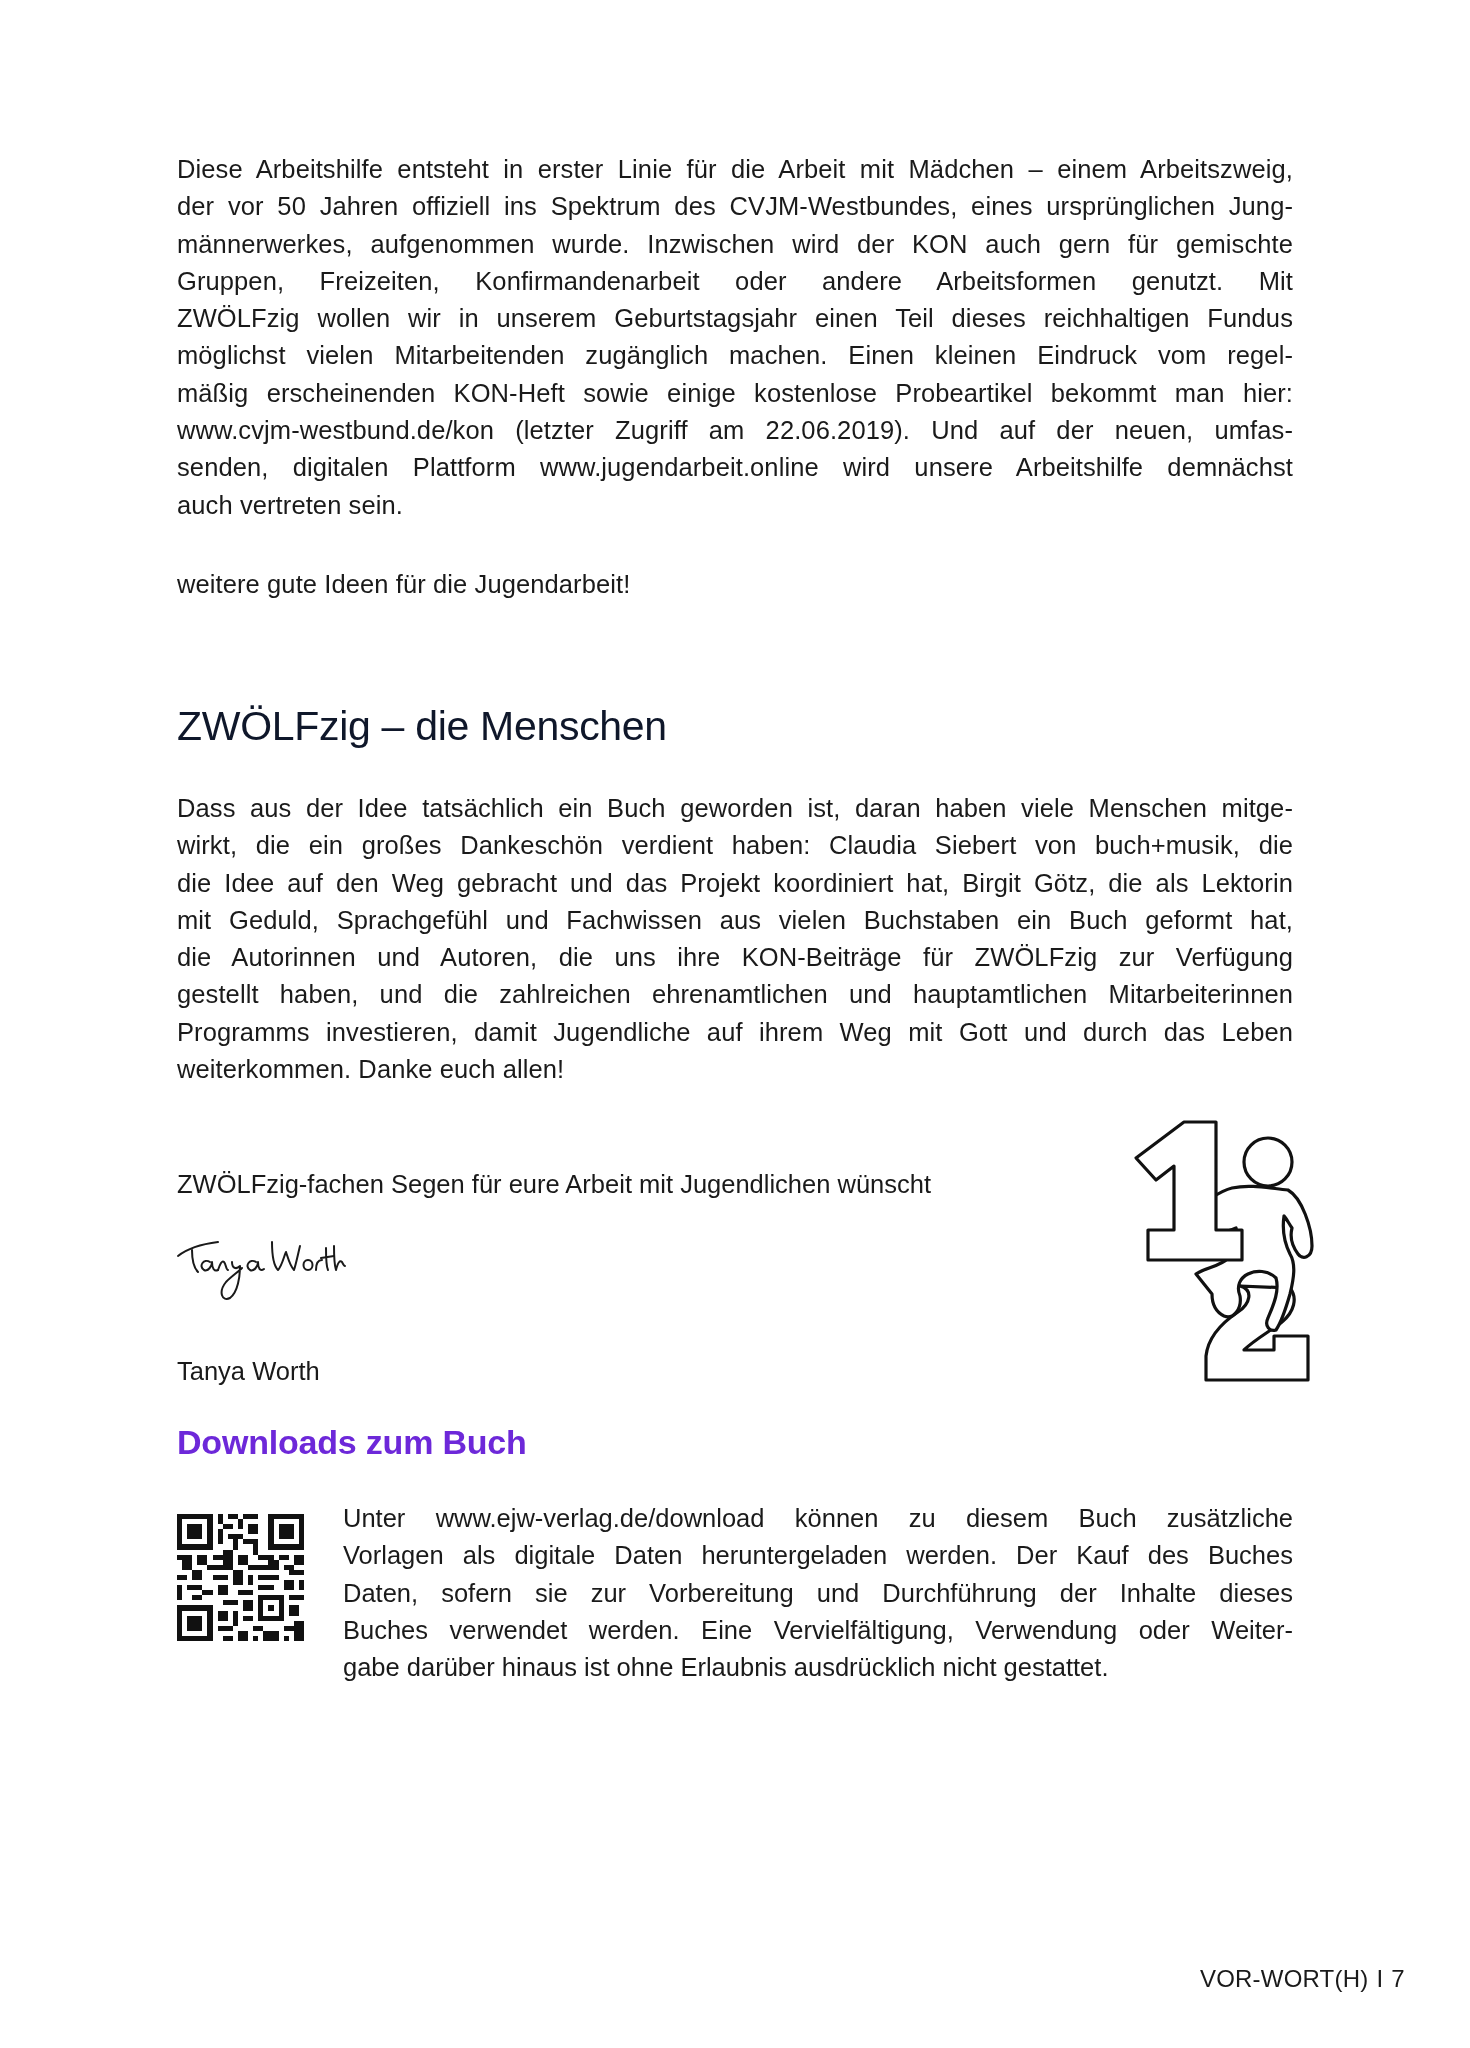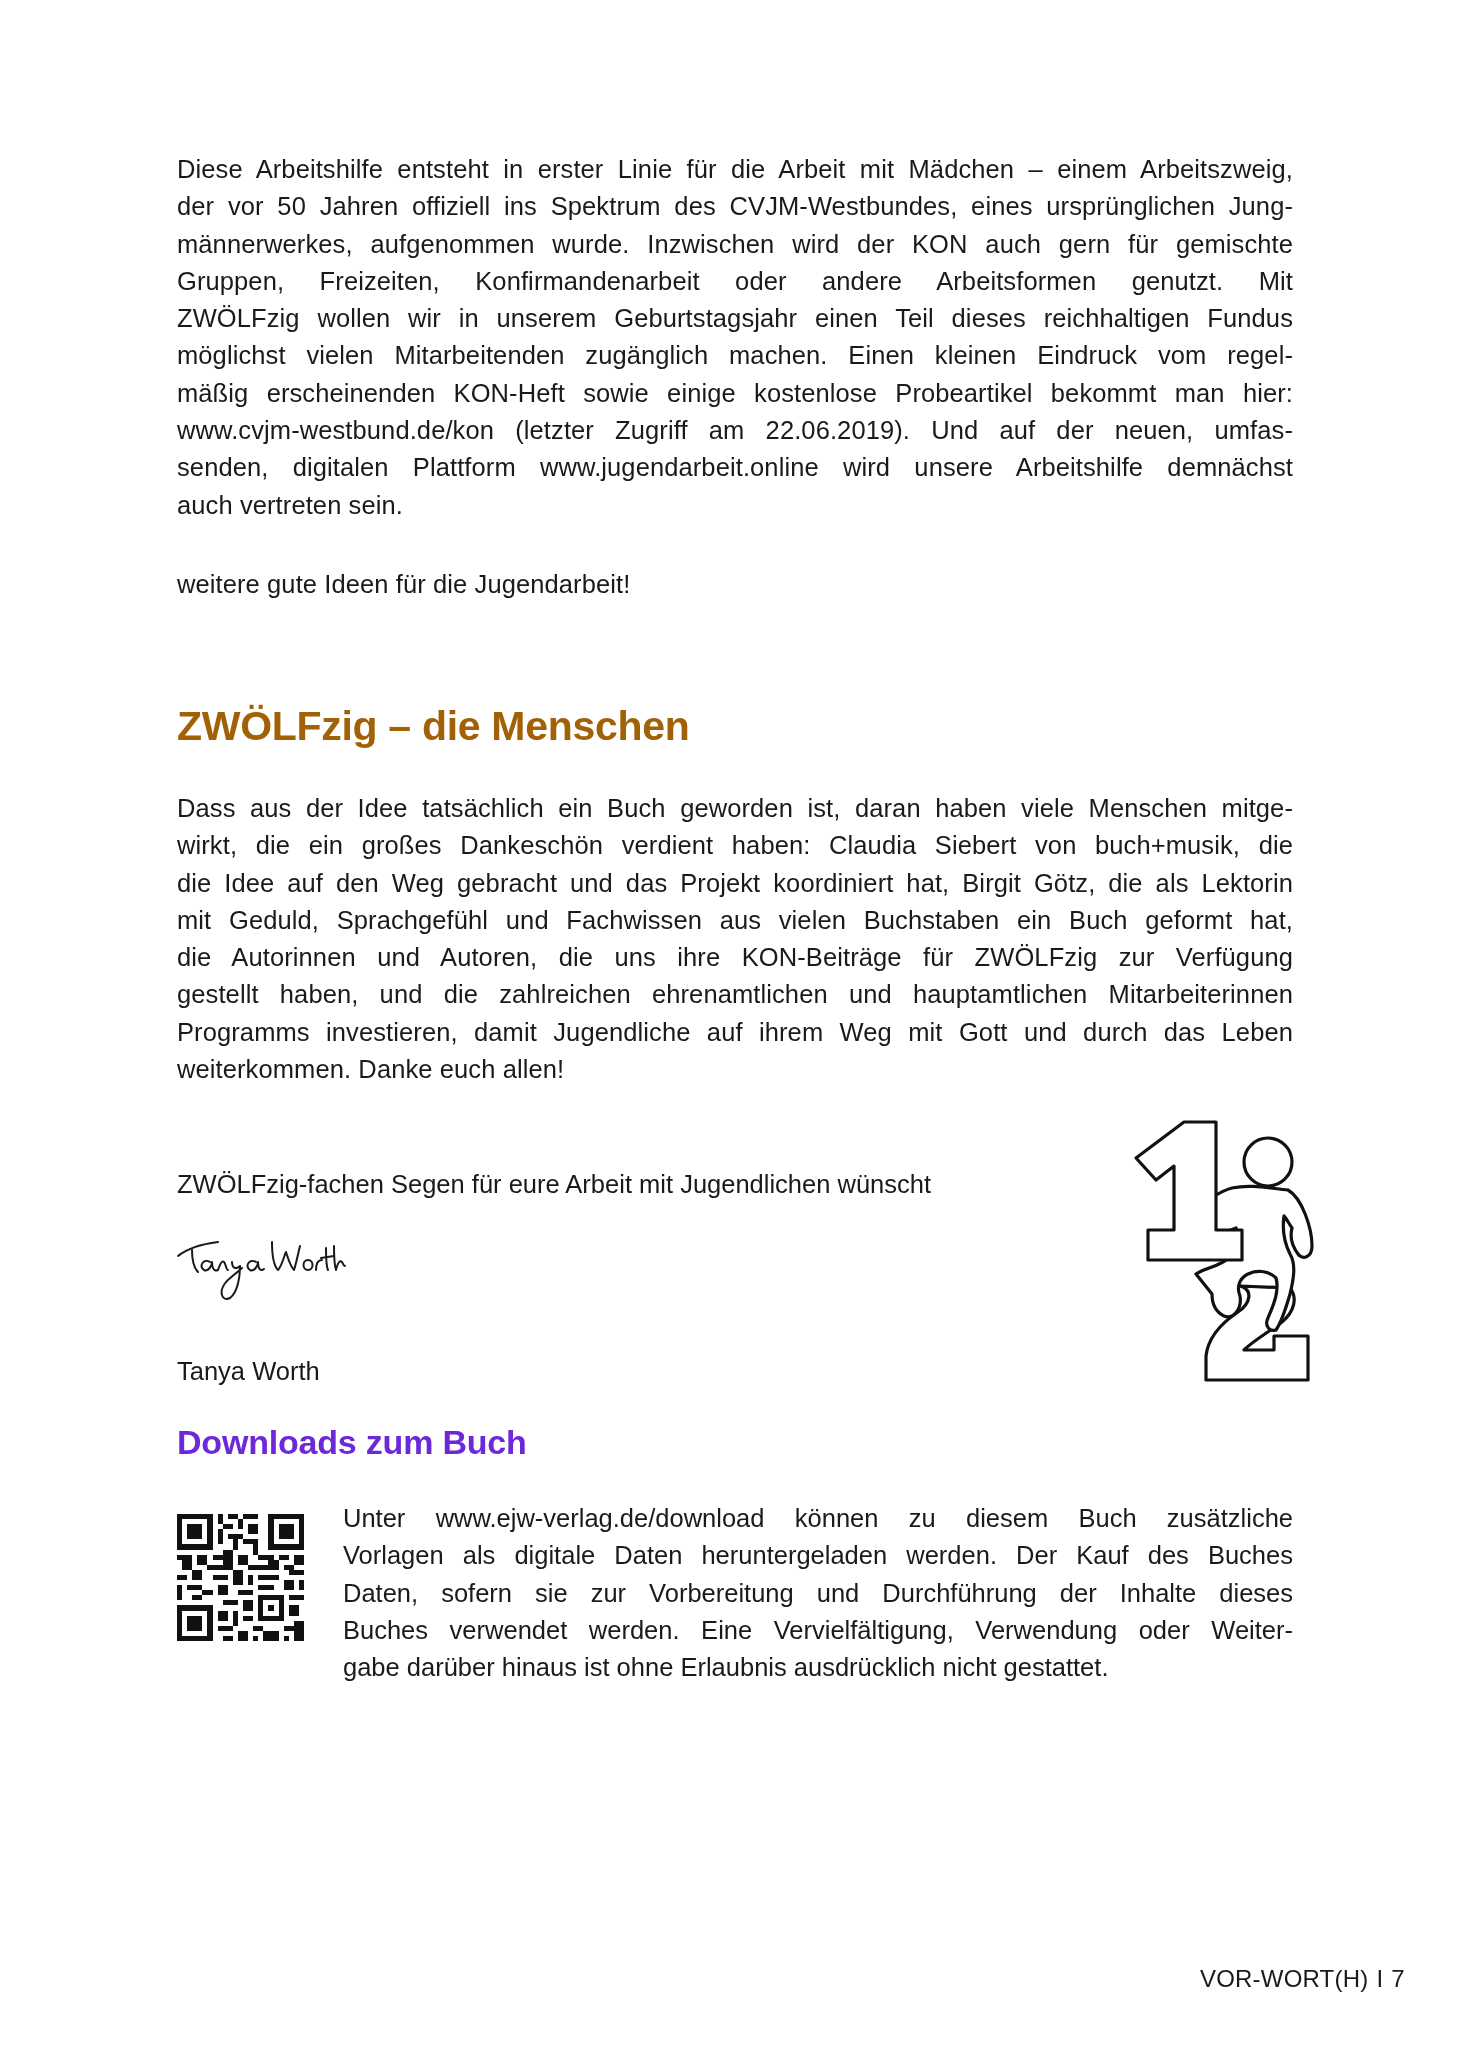--- a/index.html
+++ b/index.html
@@ -19,25 +19,25 @@
       line-height: 37.3px;
       text-align: justify;
       hyphens: manual;
       letter-spacing: 0.1px;
     }
     .line { display: block; text-align: justify; text-align-last: justify; white-space: nowrap; }
     .line.last { text-align-last: left; }
     .h1 {
       position: absolute;
       left: 177px;
-      font-weight: bold;
+      font-weight: normal;
       font-size: 41px;
       line-height: 48px;
       letter-spacing: -0.3px;
-      color: #a16207;
+      color: #0f172a;
     }
     .h2 {
       position: absolute;
       left: 177px;
       font-weight: bold;
       font-size: 34px;
       line-height: 40px;
       letter-spacing: -0.2px;
       color: #6d28d9;
     }

